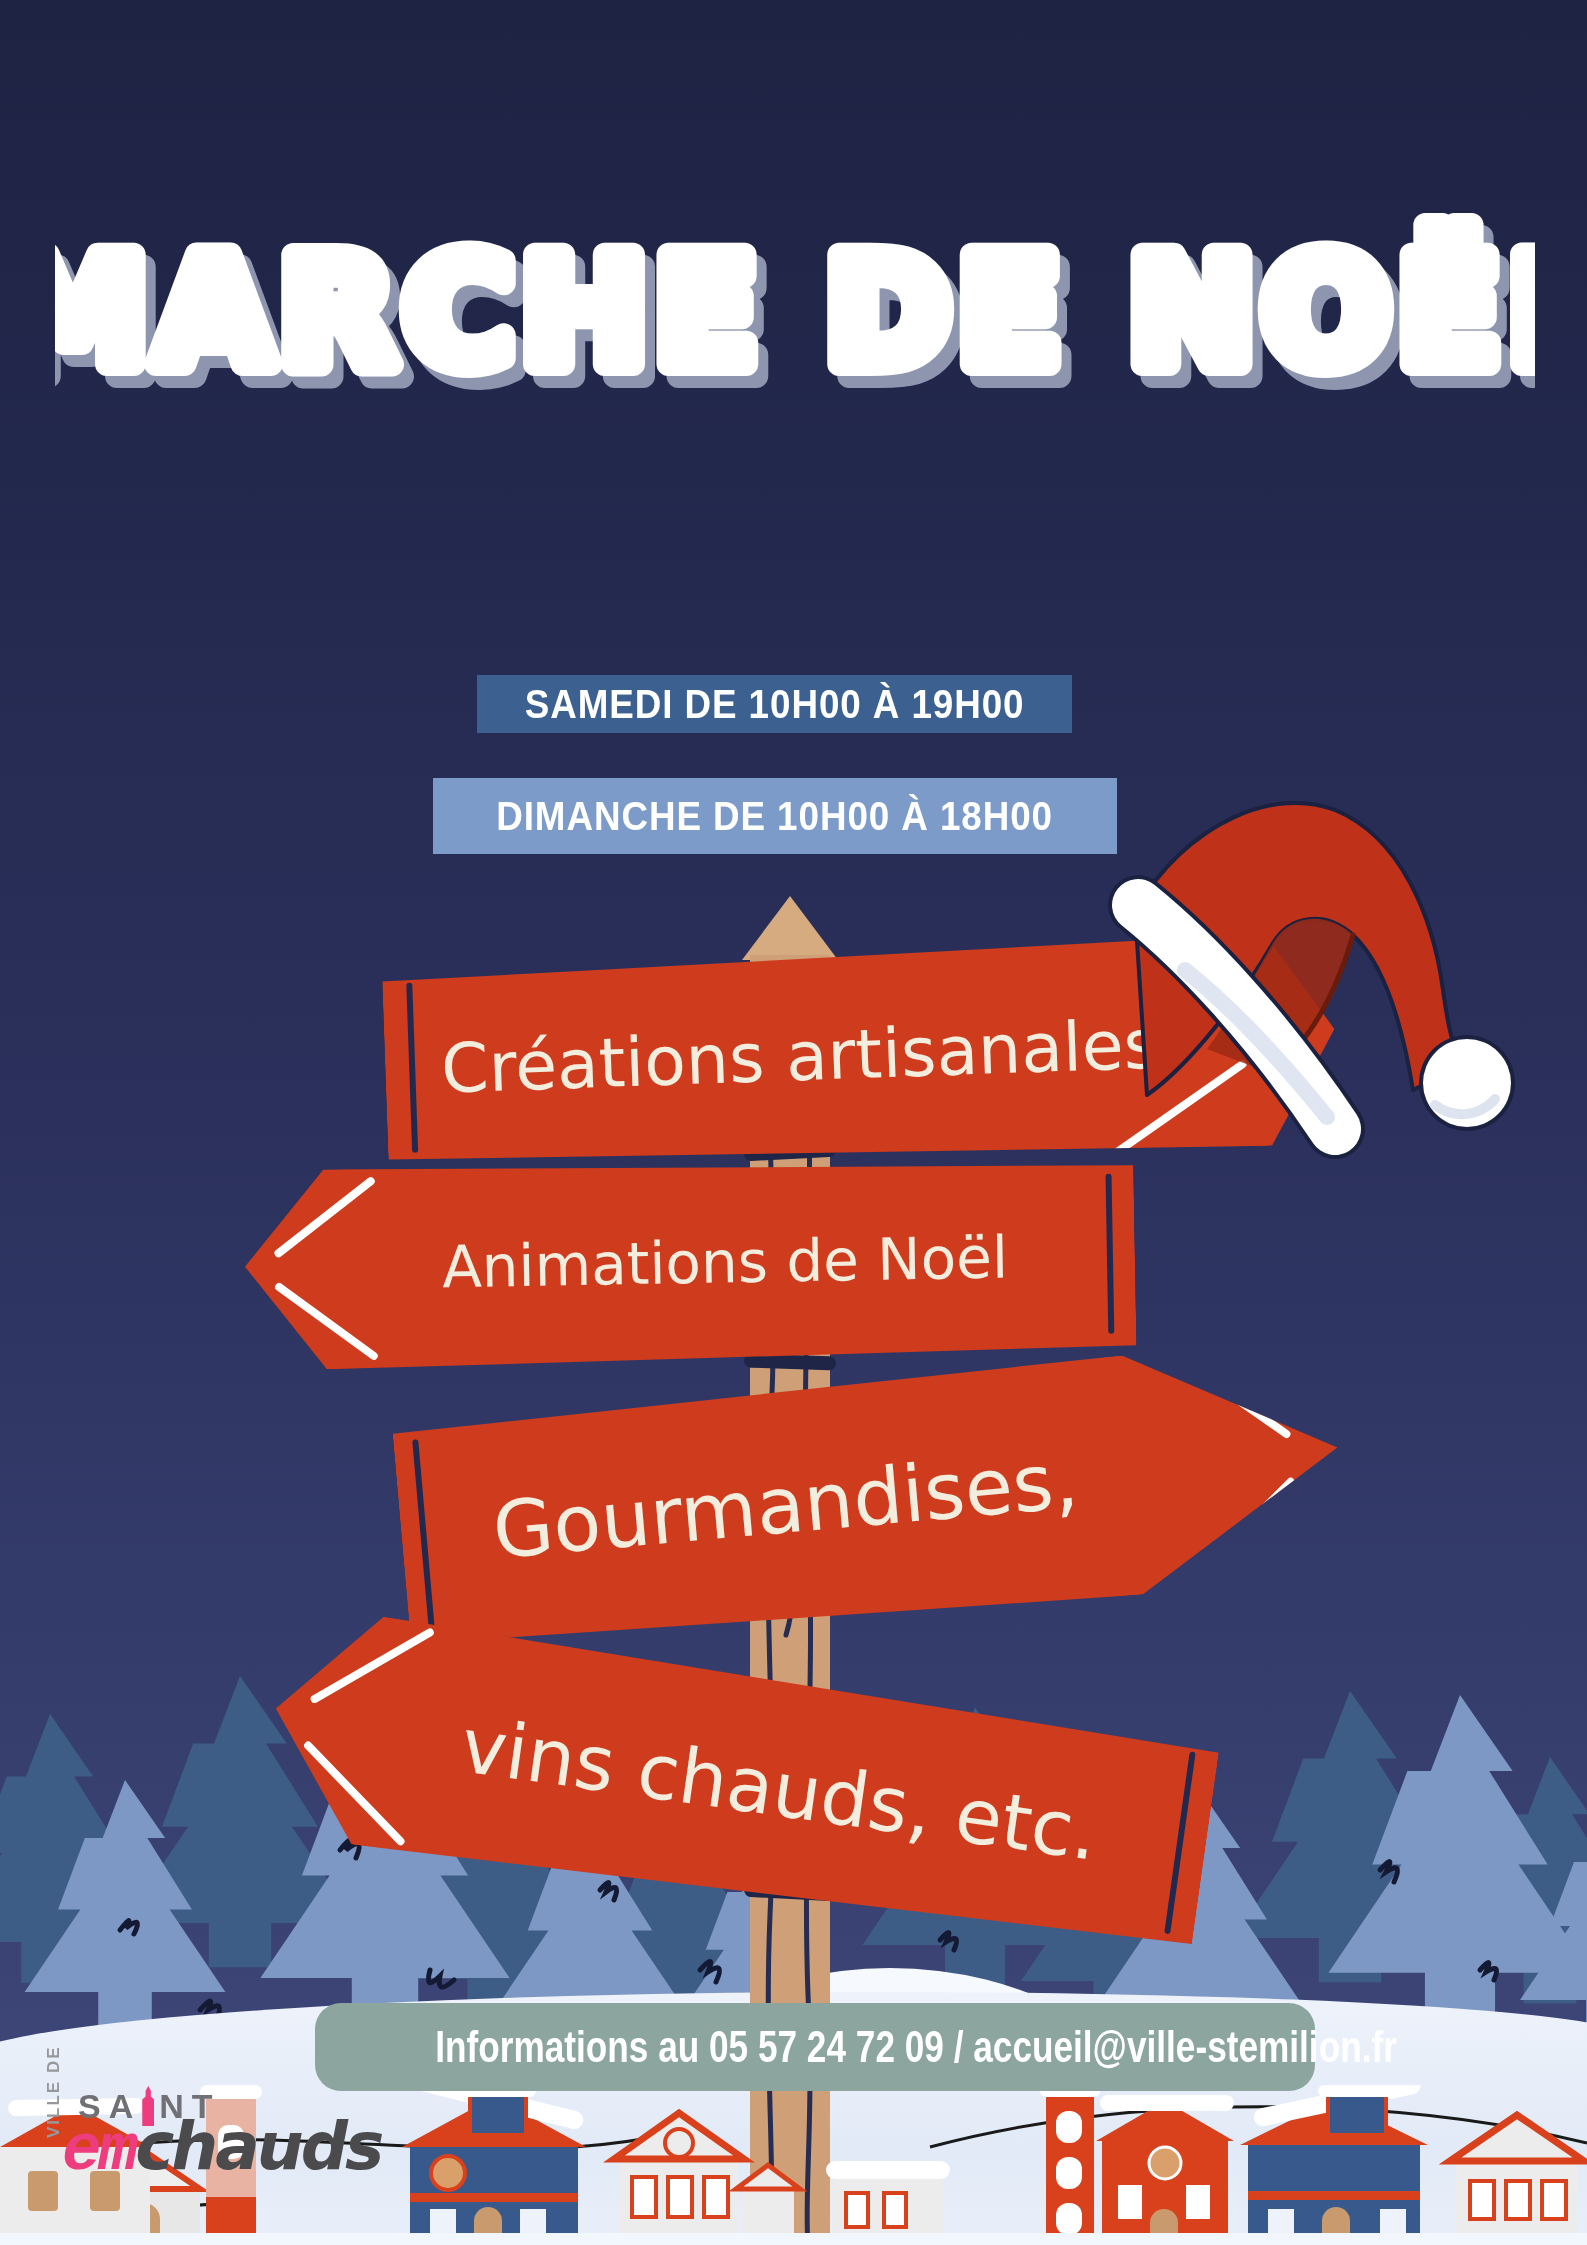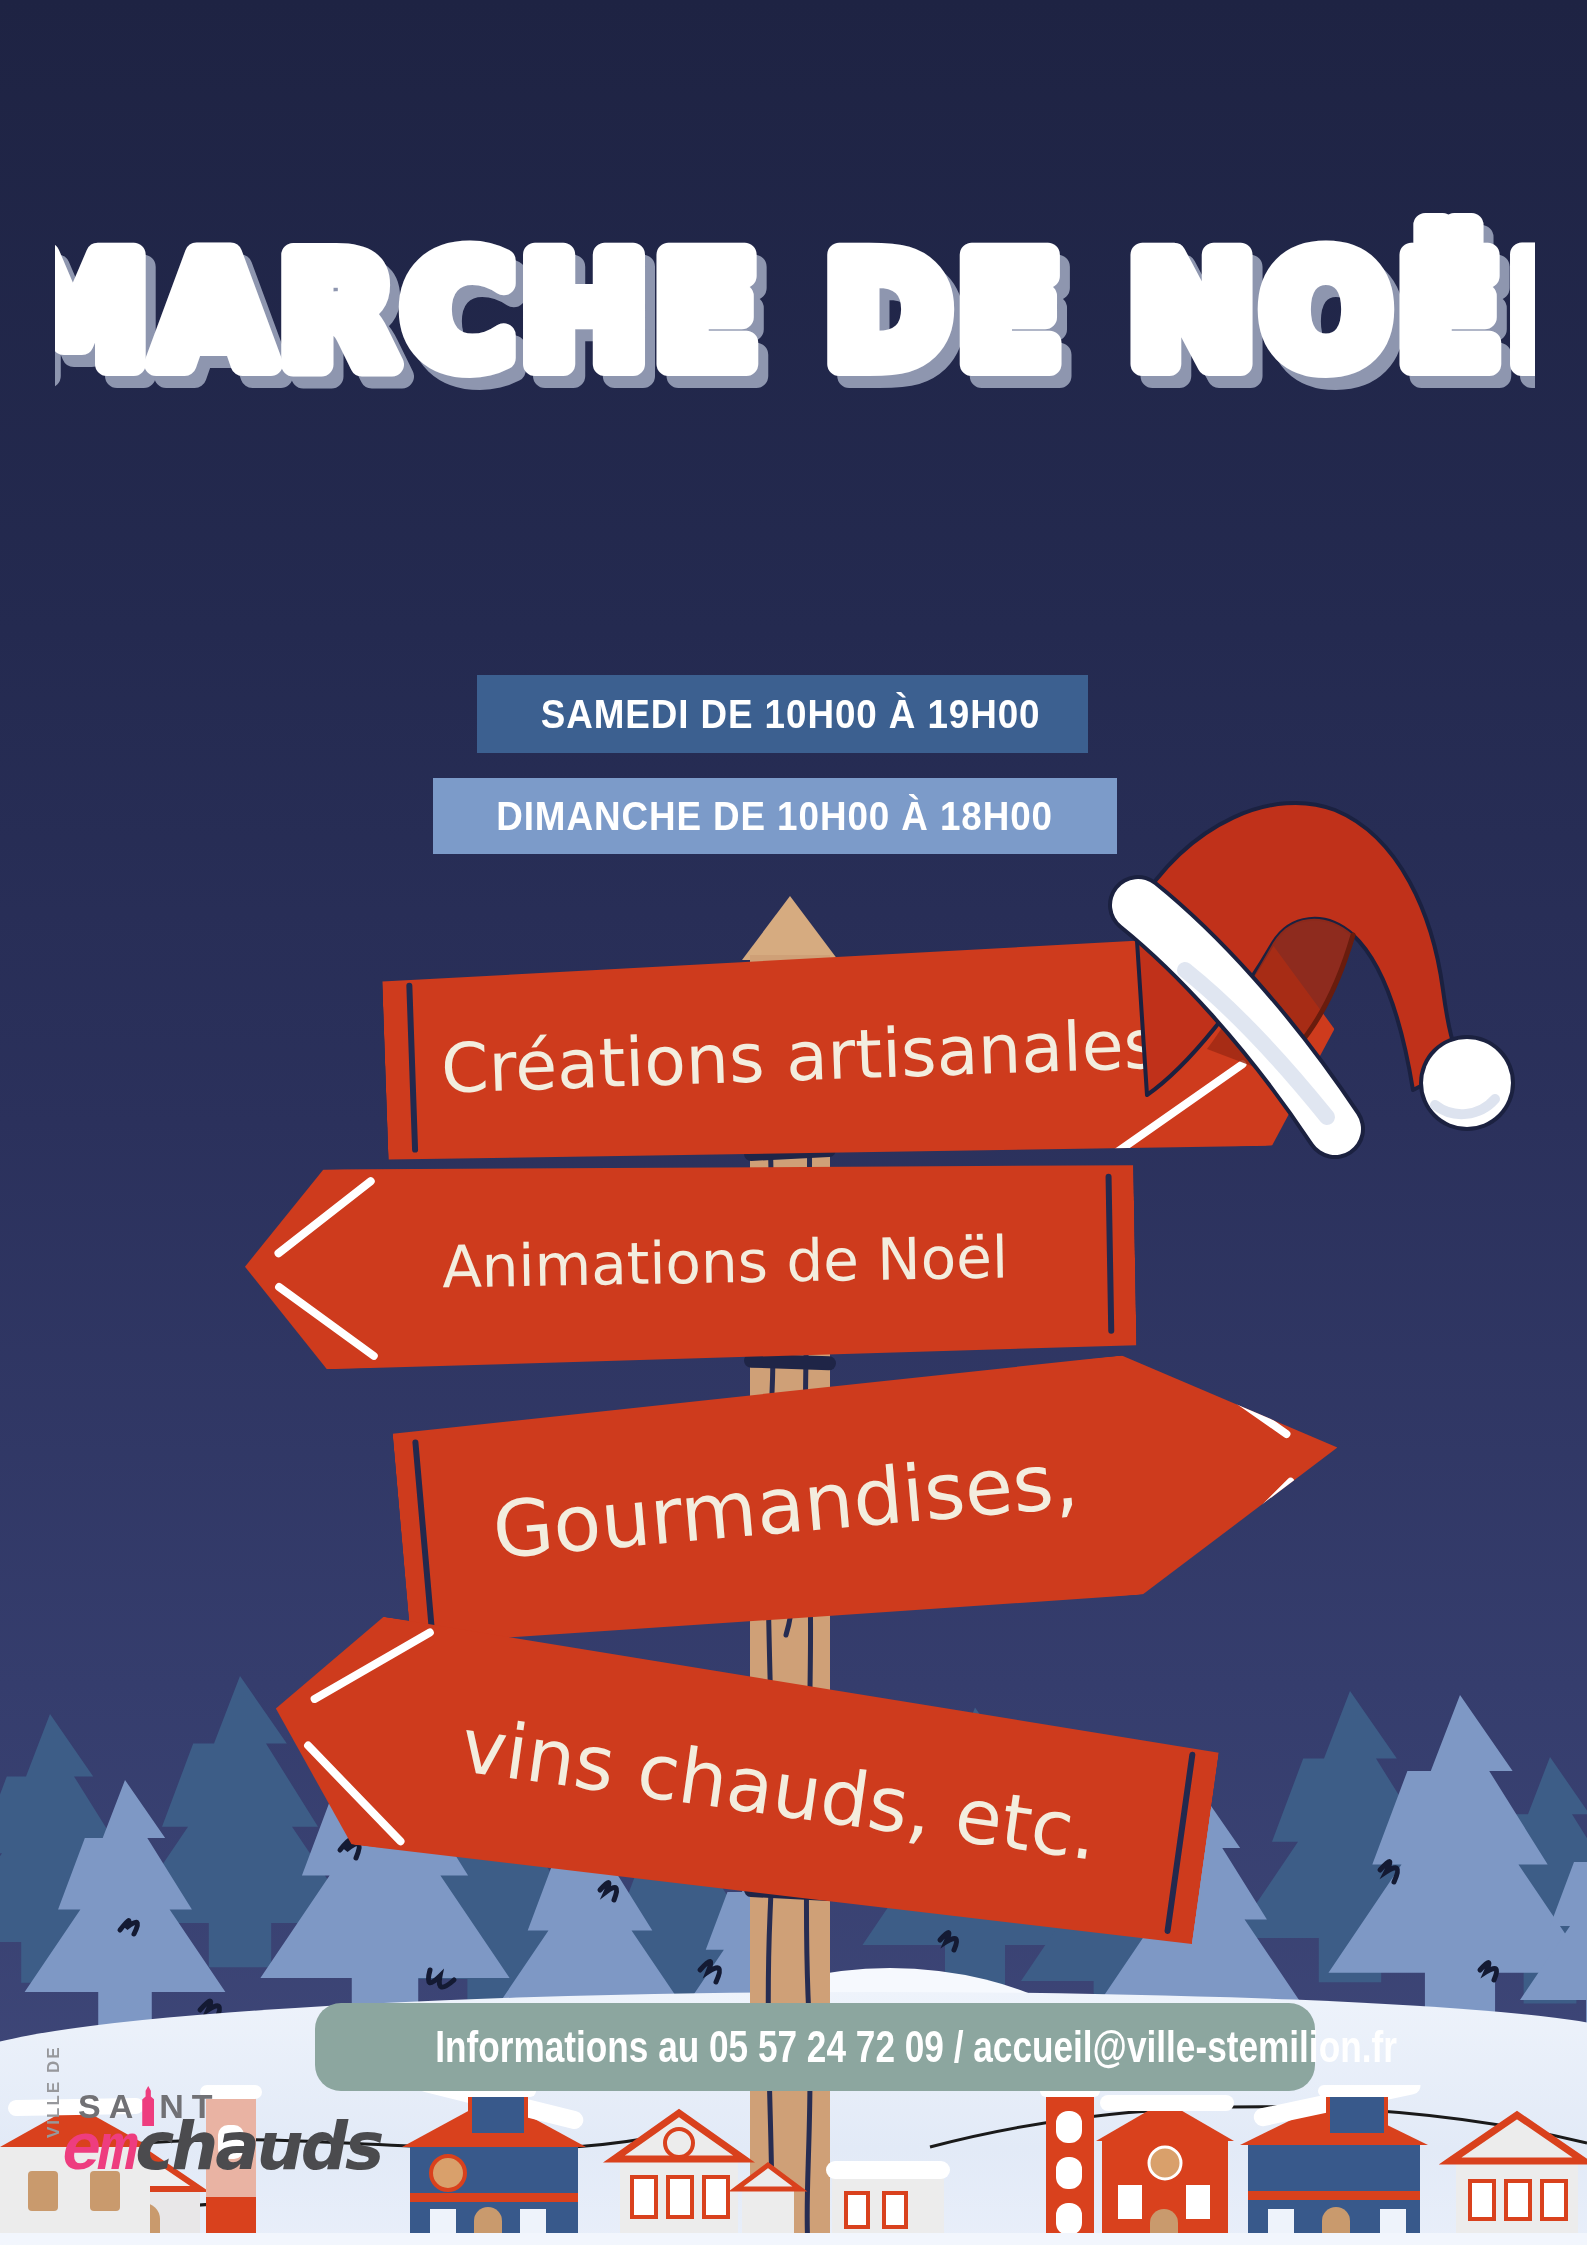--- a/index.html
+++ b/index.html
@@ -22,21 +22,21 @@
   .date-banner{
     left:326px;top:542px;width:934px;height:100px;border-radius:18px;
     background:#e8edf7;display:flex;align-items:center;justify-content:center;
   }
   .date-banner span{
     color:#cb3a1e;font-size:62px;font-weight:bold;letter-spacing:1px;
     display:inline-block;transform:scaleX(.88);white-space:nowrap;
   }
   .time-banner{display:flex;align-items:center;justify-content:center;color:#fff;}
   .time-banner span{font-weight:bold;display:inline-block;transform:scaleX(.92);white-space:nowrap;letter-spacing:1px;}
-  .time1{left:477px;top:675px;width:595px;height:78px;background:#3c6090;font-size:40px;padding-left:16px;}
+  .time1{left:477px;top:675px;width:595px;height:58px;background:#3c6090;font-size:40px;}
   .time2{left:433px;top:778px;width:684px;height:76px;background:#7c9bc9;font-size:40px;}
 
   
   .post-tip{left:742px;top:896px;width:96px;height:64px;background:#d6ab80;
     clip-path:polygon(50% 0,100% 100%,0 100%);}
   .post{left:750px;top:955px;width:80px;height:1290px;background:#cfa077;}
   .post .bar{position:absolute;left:-6px;right:-6px;height:14px;background:#1f2547;border-radius:7px;}
 
   .sign{
     background:#ce3b1d;display:flex;align-items:center;justify-content:center;

